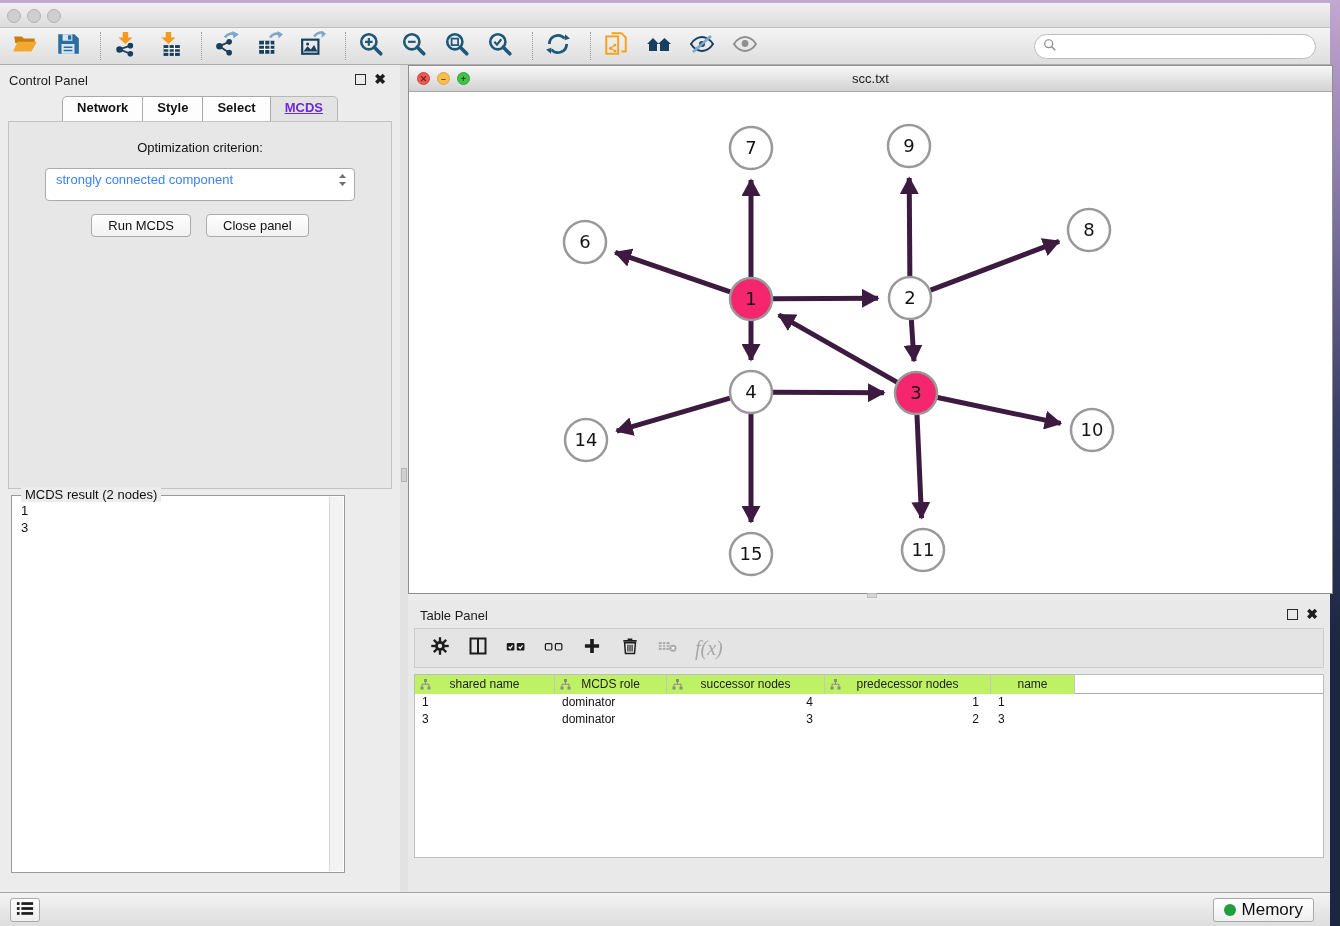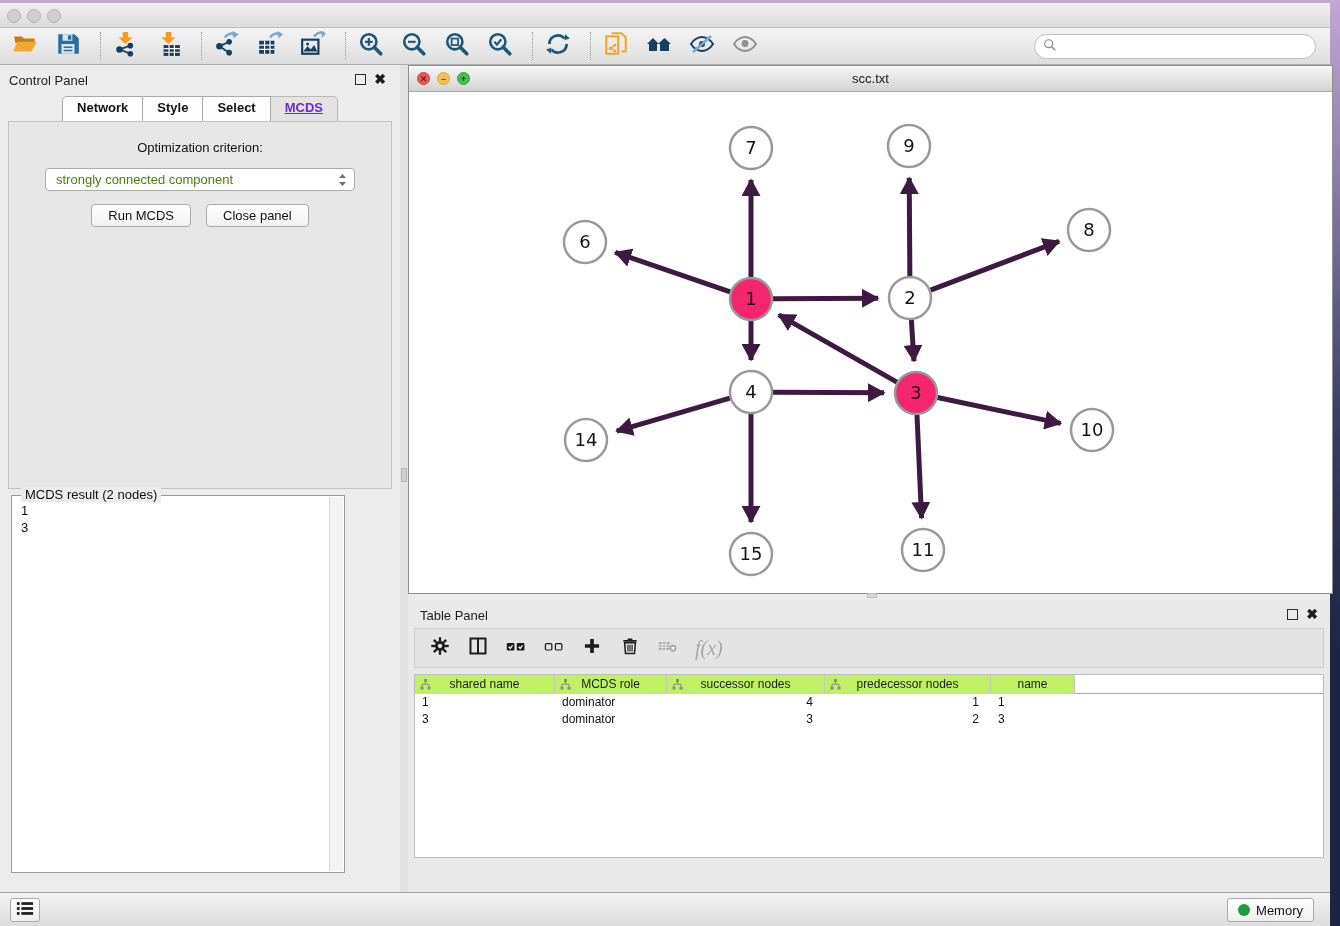--- a/index.html
+++ b/index.html
@@ -45,23 +45,23 @@
   .close-btn { position:absolute; top:6px; font-size:14px; font-weight:bold; color:#1d1d1d; }
   .cp-tabs { position:absolute; left:0; top:31px; width:100%; display:flex; justify-content:center; }
   .cp-tab { height:30px; line-height:21px; padding:0 14px; background:#fdfdfd;
     border:1px solid #a9a9a9; border-left:none; font-size:13px; font-weight:600; color:#111; }
   .cp-tab:first-child { border-left:1px solid #a9a9a9; border-radius:5px 0 0 5px; }
   .cp-tab:last-child { border-radius:0 5px 5px 0; }
   .cp-tab.selected { background:#e3e3e3; color:#6d28d9; border-color:#b8b8b8;text-decoration:underline; }
   .cp-content { position:absolute; left:8px; top:56px; width:384px; height:368px;
     background:#e7e7e7; border:1px solid #c3c3c3; }
   .opt-label { margin-top:18px; text-align:center; font-size:13px; color:#111; }
-  .criterion-select { position:relative; margin:13px auto 0; width:310px; height:23px;
+  .criterion-select { position:relative; margin:13px auto 0; width:310px; height:33px;
     background:#fff; border:1px solid #ababab; border-radius:4px;
-    font-size:13px; line-height:21px; padding-left:10px; color:#4d7c0f; }
+    font-size:13px; line-height:21px; padding-left:10px; color:#3b82f6; }
   .stepper { position:absolute; right:6px; top:3px; width:11px; height:16px; }
   .btn-row { display:flex; justify-content:center; margin-top:13px; gap:15px; }
   .cp-btn { height:23px; padding:0 16px; background:linear-gradient(#ffffff,#f1f1f1);
     border:1px solid #ababab; border-radius:4px; font-size:13px; color:#111;
     font-family:"Liberation Sans", sans-serif; }
   .result-group { position:absolute; left:11px; top:430px; width:334px; height:378px;
     border:1px solid #9a9a9a; background:#fff; }
   .result-legend { position:absolute; left:9px; top:-9px; background:#ececec;
     padding:0 4px; font-size:13px; color:#111; }
   .result-lines { position:absolute; left:9px; top:6px; font-size:13px; line-height:17px;
@@ -112,21 +112,21 @@
   .tp-tab.selected { background:#dcdcdc; color:#bcbcbc; }
 
   
   .status-bar { position:absolute; left:0; bottom:0; width:1330px; height:34px;
     background:linear-gradient(#f3f3f3,#dddddd); border-top:1px solid #a3a3a3; }
   .list-btn { position:absolute; left:10px; top:5px; width:30px; height:24px;
     background:linear-gradient(#fff,#eee); border:1px solid #a9a9a9; border-radius:3px;
     display:flex; align-items:center; justify-content:center; }
   .memory-btn { position:absolute; right:16px; top:5px; height:24px; padding:0 10px;
     background:linear-gradient(#fff,#efefef); border:1px solid #a9a9a9; border-radius:3px;
-    display:flex; align-items:center; gap:6px; font-size:13px; color:#111; }
+    display:flex; align-items:center; gap:6px; font-size:17px; color:#111; }
   .mem-dot { width:12px; height:12px; border-radius:50%; background:#1f9e3e; }
 </style>
 </head>
 <body>
 
 <div id="app">
   <div class="desktop-top"></div>
   <div class="desktop-right"></div>
 
   <div class="win">

